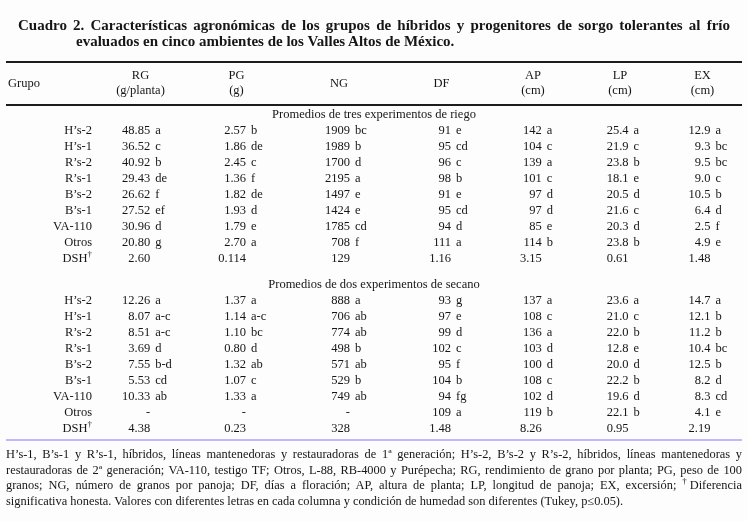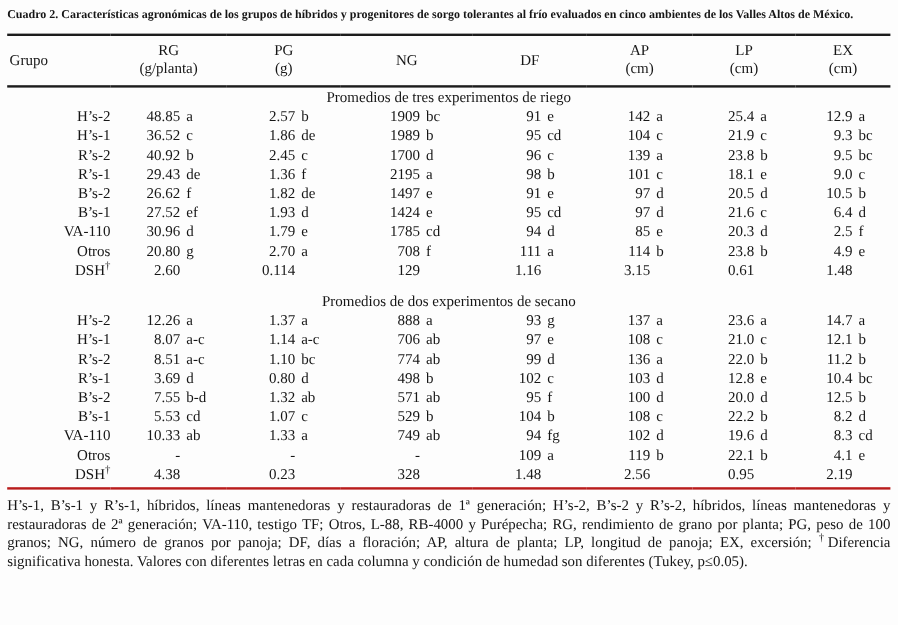--- a/index.html
+++ b/index.html
@@ -8,36 +8,36 @@
     background: #fdfdfd;
     color: #161616;
     font-family: "Liberation Serif", serif;
     font-size: 12.5px;
     overflow: hidden;
   }
   .page { padding: 5px 6px 0 6px; }
 
   
   .title {
-    margin: 0;
+    margin: 12px;
     font-weight: bold;
-    font-size: 10px;
+    font-size: 15px;
     line-height: 16px;
     padding-left: 58px;
     text-indent: -58px;
     text-align: justify;
   }
 
   table {
     border-collapse: collapse;
     table-layout: fixed;
     width: 736px;
     margin-top: 7px;
     border-top: 2px solid #1c1c1c;
-    border-bottom: 2px solid #b91c1c;
+    border-bottom: 2px solid #c4b5fd;
   }
   thead th {
     border-bottom: 2px solid #1c1c1c;
     font-weight: normal;
     vertical-align: middle;
     text-align: center;
     padding: 5px 0 6px 0;
     line-height: 15px;
     font-size: 12.5px;
   }
@@ -912,21 +912,21 @@
             </div>
           </td>
           <td>
             <div class="cellflex">
               <span class="num">1.48</span>
               <span class="let"></span>
             </div>
           </td>
           <td>
             <div class="cellflex">
-              <span class="num">2.56</span>
+              <span class="num">8.26</span>
               <span class="let"></span>
             </div>
           </td>
           <td>
             <div class="cellflex">
               <span class="num">0.95</span>
               <span class="let"></span>
             </div>
           </td>
           <td>

